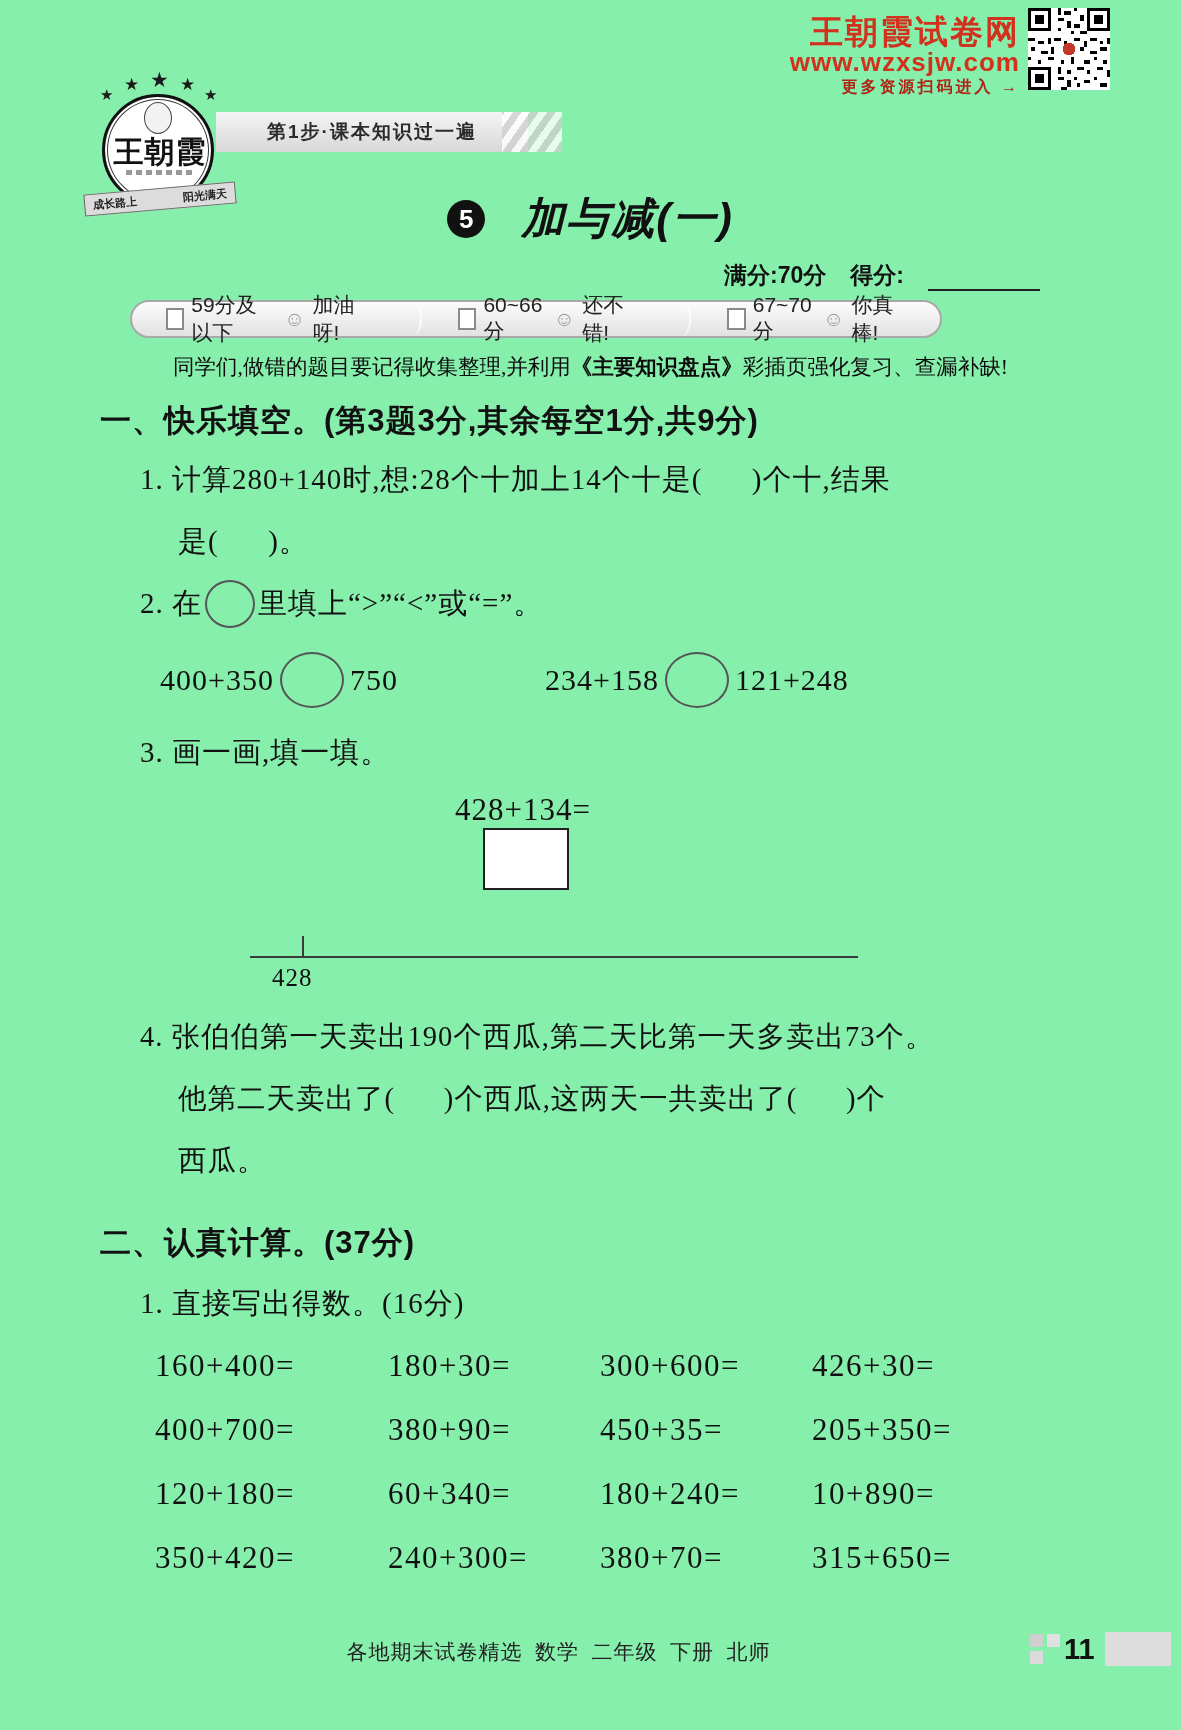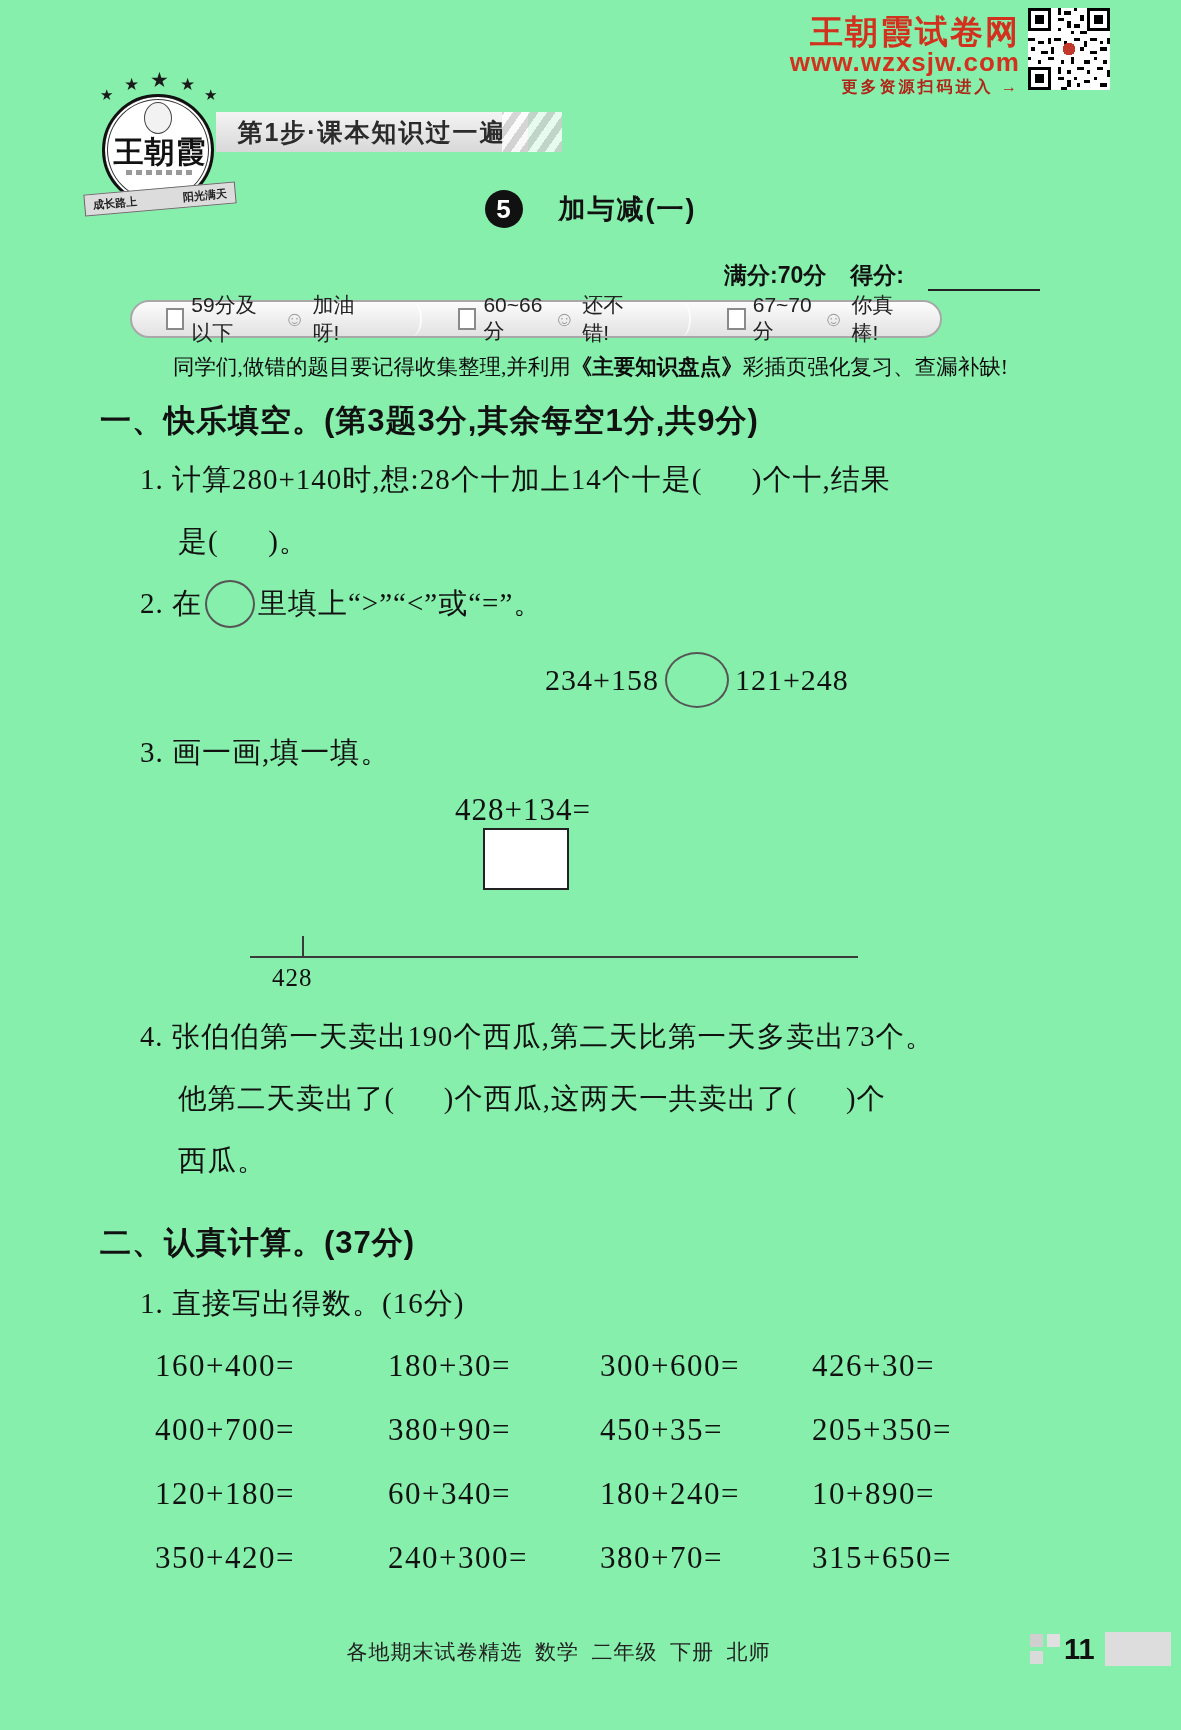--- a/index.html
+++ b/index.html
@@ -24,30 +24,30 @@
   .logo .name{position:absolute;top:62px;left:0;width:136px;text-align:center;font-size:30px;
               font-weight:bold;letter-spacing:1px;}
   .logo .dots{position:absolute;top:100px;left:34px;width:68px;height:5px;background:
               repeating-linear-gradient(90deg,#999 0 6px,transparent 6px 10px);}
   .logo .ribbon{position:absolute;bottom:-4px;left:-8px;width:152px;height:22px;background:#dcdcdc;
               border:1px solid #666;transform:rotate(-5deg);display:flex;justify-content:space-between;
               align-items:center;padding:0 8px;box-sizing:border-box;font-size:11px;font-weight:bold;color:#222;}
 
   
   .step-band{top:112px;left:216px;width:312px;height:40px;background:linear-gradient(#f4f4f4,#d8d8d8);
-             display:flex;align-items:center;justify-content:center;font-size:25px;font-weight:bold;
+             display:flex;align-items:center;justify-content:center;font-size:19px;font-weight:bold;
              color:#2b2b2b;letter-spacing:2px;}
   .step-band .hatch{position:absolute;right:-34px;top:0;width:60px;height:40px;background:
              repeating-linear-gradient(-55deg,#cfcfcf 0 7px,#fff 7px 14px);opacity:.8;}
 
   
   .title-row{top:190px;left:0;width:1181px;text-align:center;}
   .num-circle{display:inline-block;width:38px;height:38px;border-radius:50%;background:#111;color:#fff;
               font-size:26px;font-weight:bold;line-height:38px;text-align:center;vertical-align:middle;}
-  .paper-title{display:inline-block;margin-left:32px;font-size:27px;font-weight:bold;vertical-align:middle;letter-spacing:2px;}
+  .paper-title{display:inline-block;margin-left:32px;font-size:43px;font-weight:bold;vertical-align:middle;letter-spacing:2px;font-style:italic;}
 
   
   .score-line{top:260px;right:141px;display:flex;align-items:flex-end;gap:24px;font-size:23px;font-weight:bold;}
   .score-blank{display:inline-block;width:112px;height:20px;border-bottom:2px solid #222;}
 
   
   .pill{top:300px;left:130px;width:812px;height:38px;border:2px solid #a8a8a8;border-radius:20px;
         background:linear-gradient(#fcfcfc,#e2e2e2);display:flex;align-items:center;
         justify-content:space-between;padding:0 34px;box-sizing:border-box;gap:36px;}
   .band{display:flex;align-items:center;gap:7px;font-size:21px;color:#222;}
@@ -243,20 +243,25 @@
   <div class="abs h1 s1-head">一、快乐填空。(第3题3分,其余每空1分,共9分)</div>
   <div class="abs q q1l1">1. 计算280+140时,想:28个十加上14个十是(&nbsp;&nbsp;&nbsp;&nbsp;&nbsp;&nbsp;)个十,结果</div>
   <div class="abs q q1l2">是(&nbsp;&nbsp;&nbsp;&nbsp;&nbsp;&nbsp;)。</div>
 
   <div class="abs q q2line">
     <span>2. 在</span>
     <span class="small-circle"></span>
     <span>里填上“&gt;”“&lt;”或“=”。</span>
   </div>
 
+  <div class="abs cmp cmp1">
+    <span>400+350</span>
+    <span class="cmp-circle"></span>
+    <span>750</span>
+  </div>
   <div class="abs cmp cmp2">
     <span>234+158</span>
     <span class="cmp-circle"></span>
     <span>121+248</span>
   </div>
 
   <div class="abs q q3t">3. 画一画,填一填。</div>
   <div class="abs exprline">
     <span>428+134=</span>
     <span class="ans-box"></span>

